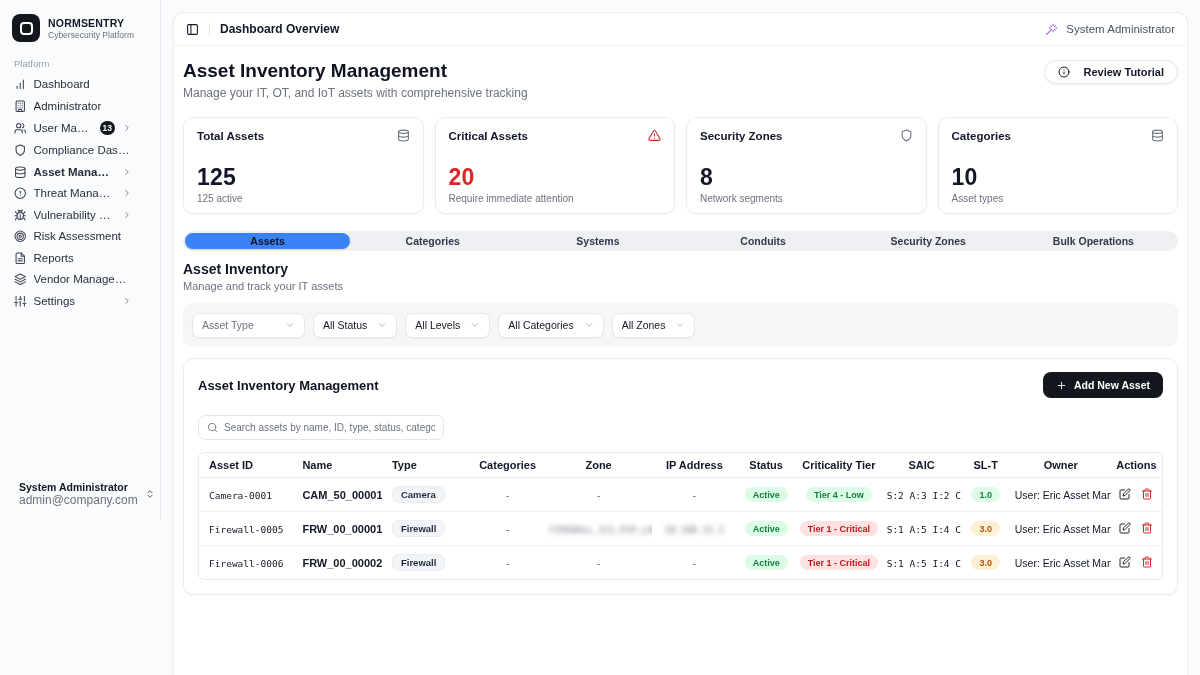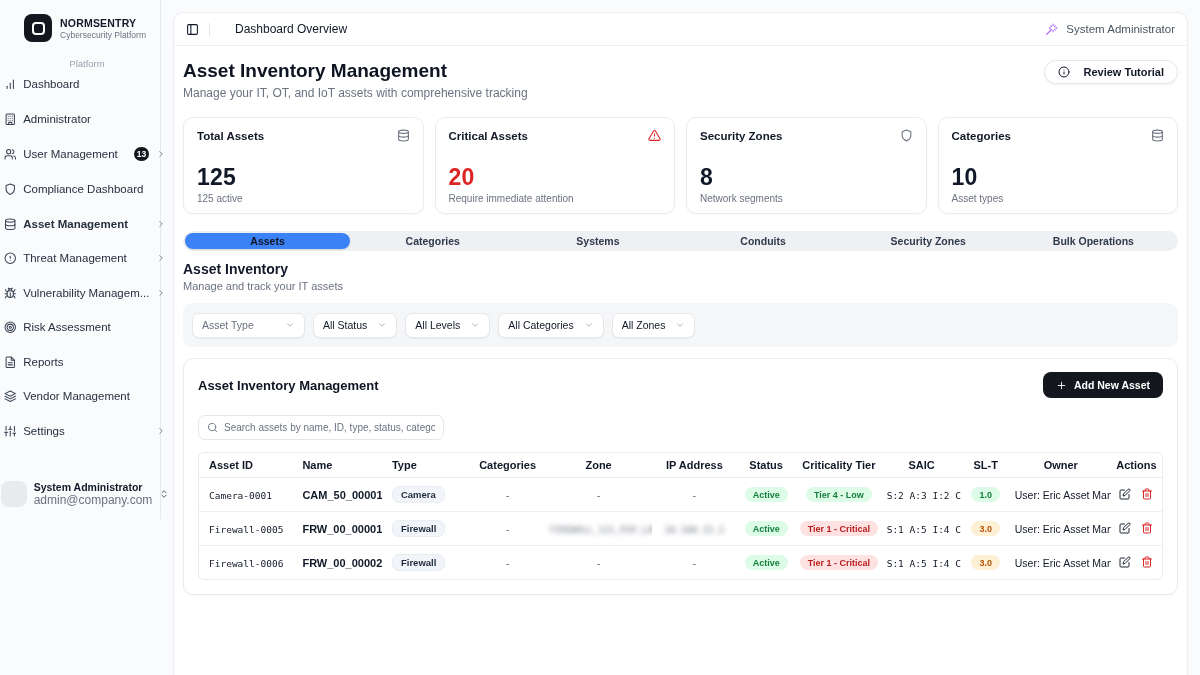--- a/index.html
+++ b/index.html
@@ -3,48 +3,48 @@
 <meta charset="utf-8">
 <style>
   * { margin:0; padding:0; box-sizing:border-box; }
   html,body { width:1200px; height:675px; overflow:hidden; }
   body { font-family:"Liberation Sans", sans-serif; background:#fafbfc; display:flex; color:#111827; }
   svg { display:block; }
   .ic { display:inline-flex; align-items:center; justify-content:center; }
   .ic svg { width:1em; height:1em; stroke:currentColor; fill:none; stroke-width:2; stroke-linecap:round; stroke-linejoin:round; }
 
   
-  .sidebar { width:161px; min-width:161px; height:519px; border-right:1px solid #e7e9ee; display:flex; flex-direction:column; padding:12px 0 10px 10px; background:#fafbfc;align-items:center; }
+  .sidebar { width:161px; min-width:161px; height:519px; border-right:1px solid #e7e9ee; display:flex; flex-direction:column; padding:12px 24px 10px 10px; background:#fafbfc; }
   .logo-row { display:flex; align-items:center; gap:8px; padding:2px 2px 0 2px; }
   .logo-mark { width:28px; height:28px; border-radius:8px; background:#15171e; color:#fff; display:flex; align-items:center; justify-content:center; }
   .logo-mark .o { width:13px; height:13px; border:2.5px solid #fff; border-radius:4px; }
   .brand-name { font-size:10.5px; font-weight:bold; letter-spacing:.2px; color:#111827; }
   .brand-tag { font-size:8.5px; color:#6b7280; margin-top:1px; }
   .side-section { font-size:9.5px; color:#9ca3af; margin:16px 0 6px 4px; }
-  .nav { display:flex; flex-direction:column; gap:16px; }
+  .nav { display:flex; flex-direction:column; gap:3px; }
   .nav-item { display:flex; align-items:center; gap:7px; padding:3px 4px; border-radius:6px; font-size:11.5px; color:#27303f; cursor:pointer; }
   .nav-item.active .nav-label { font-weight:bold; }
   .nav-icon { font-size:12.5px; color:#3a4354; }
   .nav-label { flex:1; white-space:nowrap; overflow:hidden; text-overflow:ellipsis; }
   .nav-badge { background:#15171e; color:#fff; font-size:8.5px; font-weight:bold; min-width:14px; height:14px; border-radius:999px; display:flex; align-items:center; justify-content:center; padding:0 3px; }
   .nav-chev { font-size:10px; color:#6b7280; }
   .side-spacer { flex:1; }
   .side-user { display:flex; align-items:center; gap:7px; padding:2px; }
   .side-avatar { width:26px; height:26px; border-radius:8px; background:#e8eaee; }
   .side-user-name { font-size:10.5px; font-weight:bold; color:#111827; white-space:nowrap; }
   .side-user-mail { font-size:12px; color:#6b7280; }
   .side-user-chev { font-size:10px; color:#374151; margin-left:auto; }
 
   
   .main-wrap { flex:1; padding:12px 12px 0 12px; }
   .panel { background:#fff; border:1px solid #ecedf1; border-bottom:none; border-radius:10px 10px 0 0; height:663px; box-shadow:0 1px 2px rgba(16,24,40,.04); display:flex; flex-direction:column; overflow:hidden; }
   .topbar { height:33px; display:flex; align-items:center; padding:0 12px; border-bottom:1px solid #eef0f3; }
   .tb-toggle { font-size:13px; color:#111827; cursor:pointer; }
   .tb-sep { width:1px; height:13px; background:#e2e5ea; margin:0 10px; }
-  .tb-crumb { font-size:12px; font-weight:normal; color:#111827;margin-left:15px; }
+  .tb-crumb { font-size:12px; font-weight:bold; color:#111827; }
   .tb-right { margin-left:auto; display:flex; align-items:center; gap:8px; }
   .tb-wand { font-size:13px; color:#a855f7; cursor:pointer; }
   .tb-user { font-size:11.5px; color:#4b5563; }
 
   .content { flex:1; padding:14px 9px 0 9px; overflow:hidden; }
   .page-head { display:flex; align-items:flex-start; }
   .page-title { font-size:19px; font-weight:bold; color:#0f1422; }
   .page-sub { font-size:12px; color:#6b7280; margin-top:4px; }
   .btn-tutorial { margin-left:auto; display:flex; align-items:center; gap:14px; background:#fff; border:1px solid #e5e7eb; border-radius:999px; padding:5px 13px; font-size:11px; font-weight:bold; color:#111827; box-shadow:0 1px 2px rgba(16,24,40,.06); cursor:pointer; }
   .btn-tutorial .ic { font-size:12px; }

